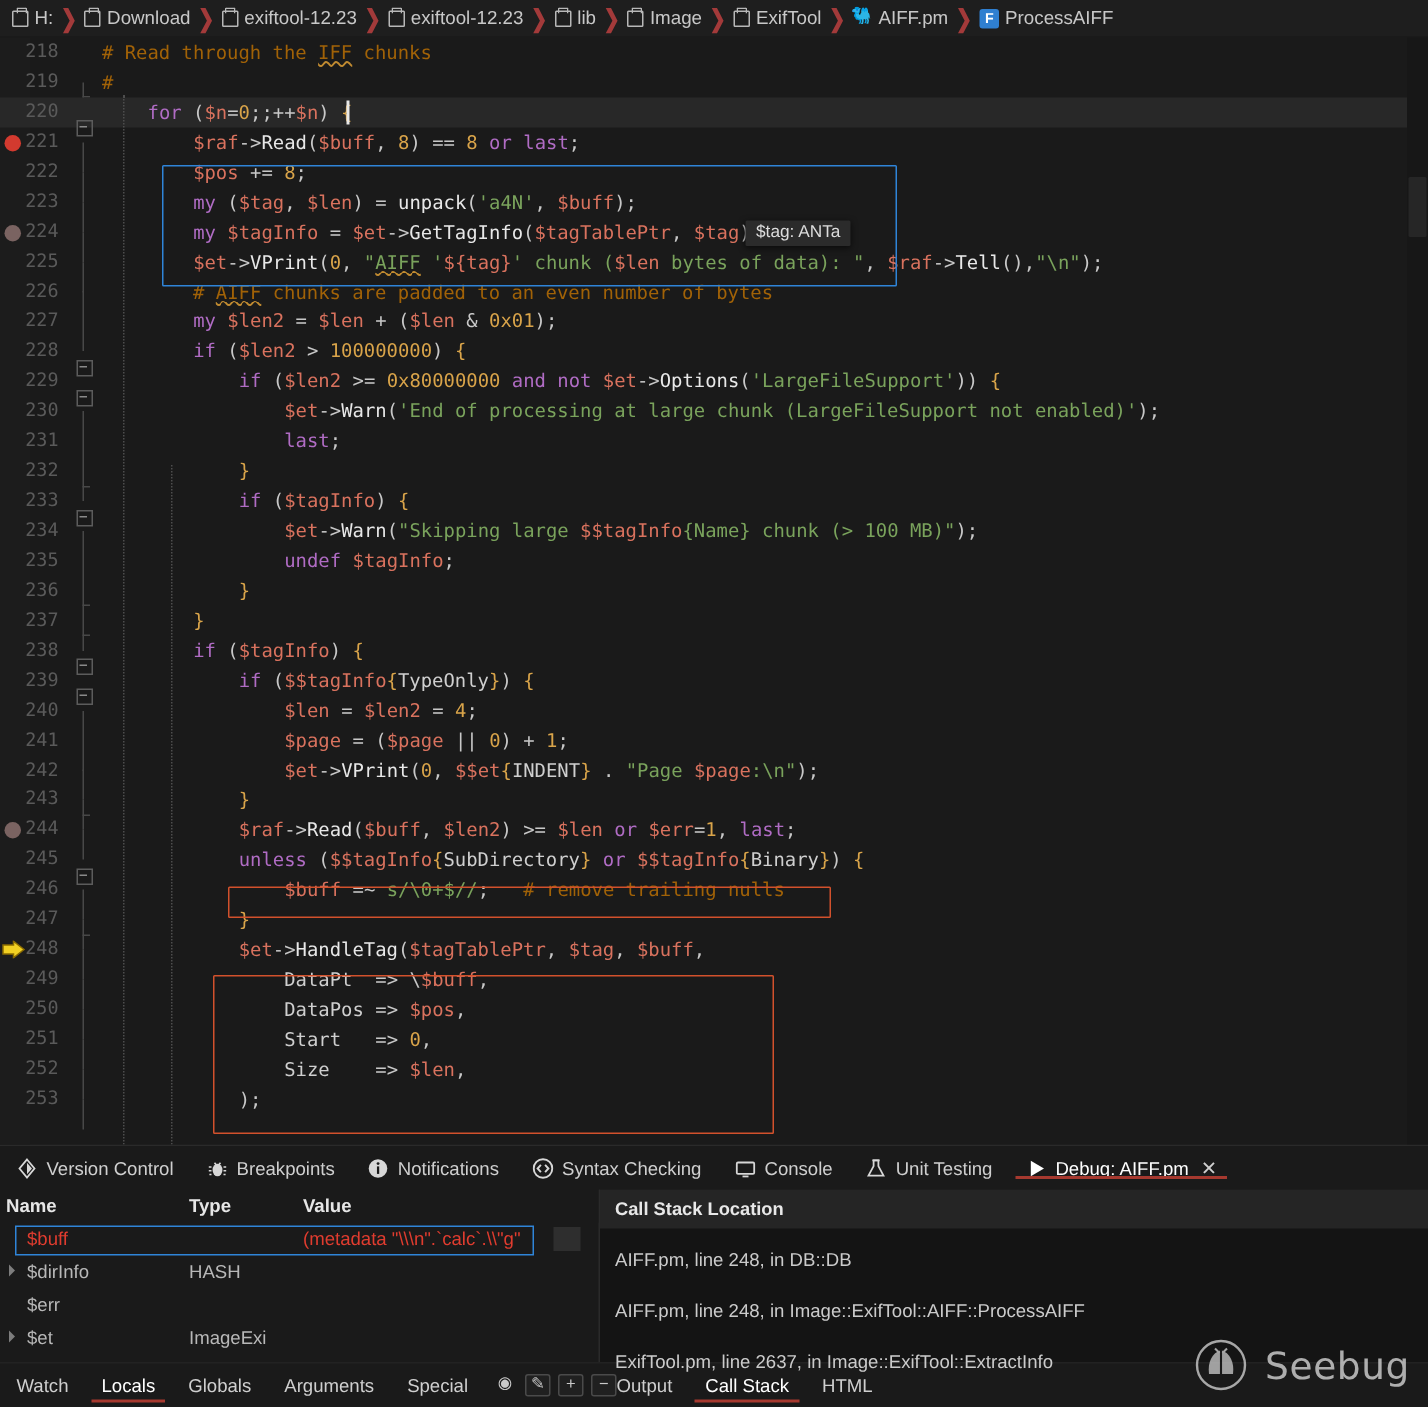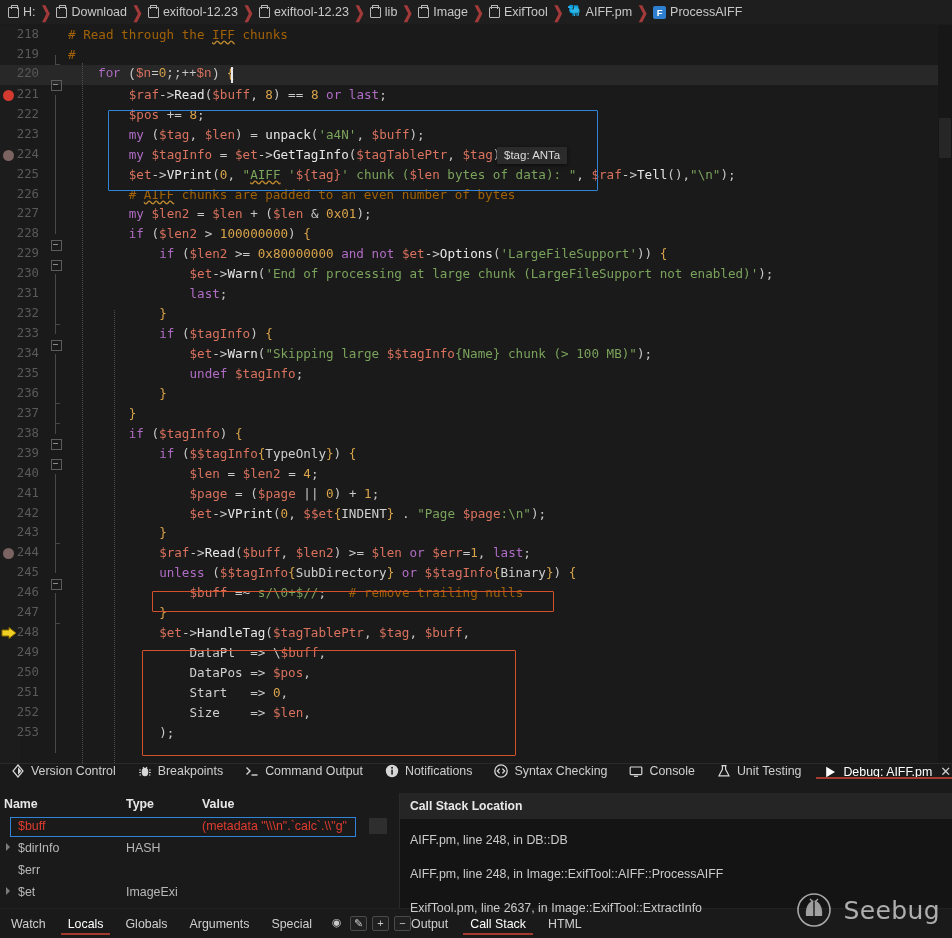--- a/index.html
+++ b/index.html
@@ -69,21 +69,21 @@
     font-size: 12.6px;
     line-height: 19.95px;
   }
   .line {
     position: relative;
     height: 19.95px;
     display: flex;
     align-items: center;
     white-space: pre;
   }
-  .line.cur { background: #282828; font-family: Liberation Mono, monospace; }
+  .line.cur { background: #282828; }
   .lnum {
     width: 46px; min-width:46px; text-align: right; padding-right: 7px;
     color: #5a5a5a; font-size: 12.3px; flex: none;
   }
   .fold {
     width: 18px; min-width:18px; flex:none; text-align:center;
     color:#555; font-size: 11px; position:relative;
   }
   .fold.box::before{
     content:""; position:absolute; left:5px; top:5.5px;
@@ -163,21 +163,21 @@
     background:#171717;
   }
   #ed-thumb {
     position:absolute; left:1px; top:93px; width:12px; height:40px;
     background:#262626; border-radius:1px;
   }
 
   
   #panel-tabs {
     height: 30px; background:#1a1a1a;
-    display:flex; align-items:flex-start;
+    display:flex; align-items:center;
     font-size:12.4px; color:#cfcfcf;
     border-top:1px solid #2a2a2a;
   }
   .ptab {
     display:flex; align-items:center; gap:6px;
     padding: 0 11px; cursor:default; position:relative;
     white-space:nowrap;
   }
   .ptab.active { color:#ffffff; }
   .ptab.active::after {
@@ -387,27 +387,20 @@
     <div class="ptab">
       <span class="tico"><svg width="14" height="14" viewBox="0 0 14 14">
           <ellipse cx="7" cy="8" rx="3.3" ry="4.2" fill="#d7d7d7"></ellipse>
           <path d="M5 3.2 L6.2 4.6 M9 3.2 L7.8 4.6" stroke="#d7d7d7" stroke-width="1.1" fill="none"></path>
           <path d="M3 6 H1.2 M3 8.5 H1.2 M3 11 H1.6 M11 6 H12.8 M11 8.5 H12.8 M11 11 H12.4" stroke="#d7d7d7" stroke-width="1"></path>
         </svg></span>
       <span>Breakpoints</span>
     </div>
     <div class="ptab">
       <span class="tico"><svg width="14" height="14" viewBox="0 0 14 14">
-          <path d="M1.5 3.5 L5 7 L1.5 10.5" fill="none" stroke="#d7d7d7" stroke-width="1.4"></path>
-          <path d="M6.5 11 H12.5" stroke="#d7d7d7" stroke-width="1.4"></path>
-        </svg></span>
-      <span>Command Output</span>
-    </div>
-    <div class="ptab">
-      <span class="tico"><svg width="14" height="14" viewBox="0 0 14 14">
           <circle cx="7" cy="7" r="6.2" fill="#d7d7d7"></circle>
           <rect x="6.3" y="5.6" width="1.5" height="5" fill="#1a1a1a"></rect>
           <circle cx="7.05" cy="3.7" r="0.95" fill="#1a1a1a"></circle>
         </svg></span>
       <span>Notifications</span>
     </div>
     <div class="ptab">
       <span class="tico"><svg width="14" height="14" viewBox="0 0 14 14">
           <circle cx="7" cy="7" r="6.2" fill="none" stroke="#d7d7d7" stroke-width="1.3"></circle>
           <path d="M5.6 4.6 L3.4 7 L5.6 9.4 M8.4 4.6 L10.6 7 L8.4 9.4" fill="none" stroke="#d7d7d7" stroke-width="1.3"></path>

